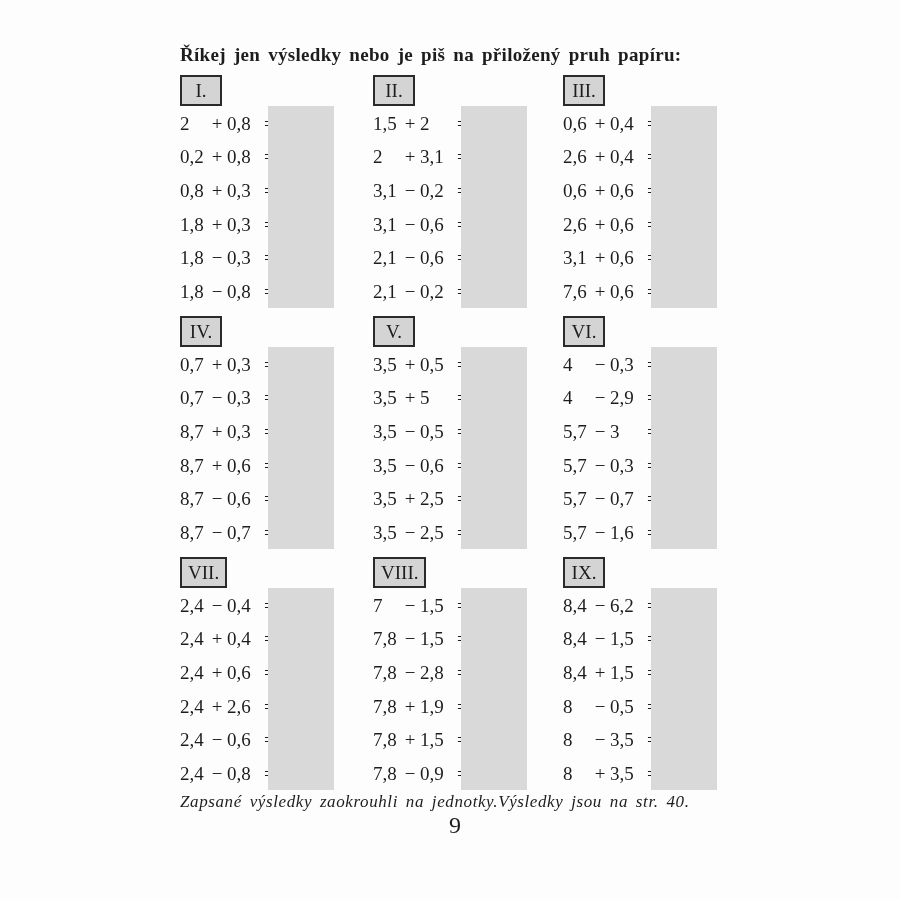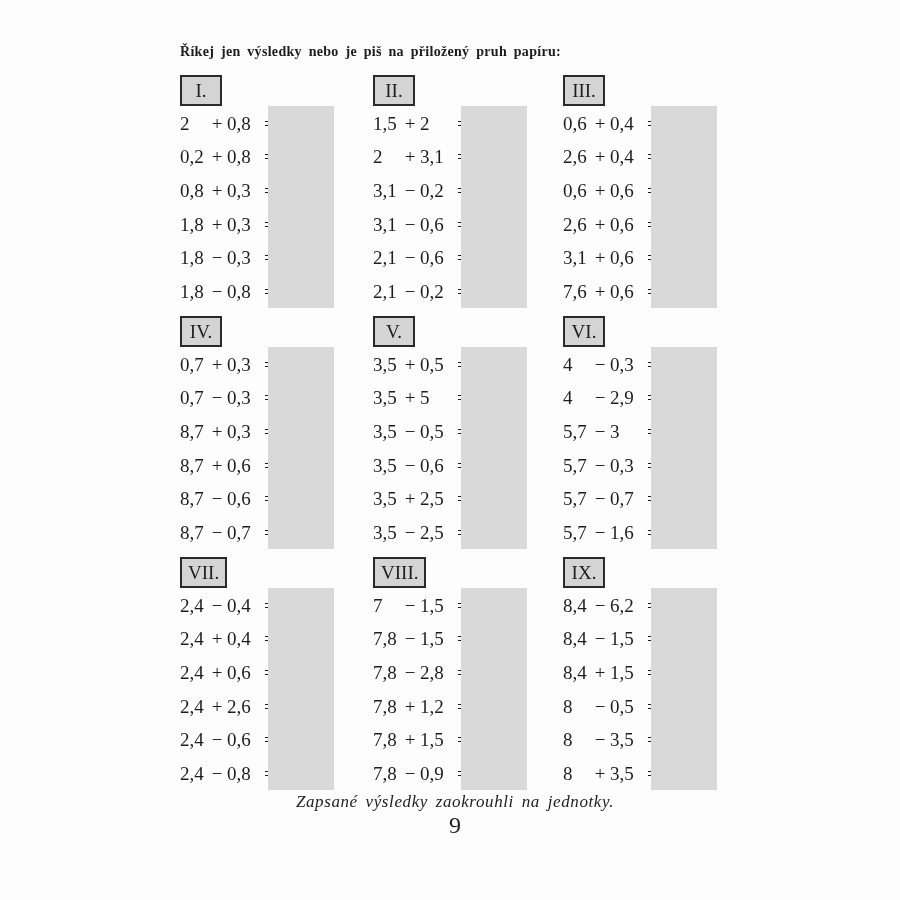--- a/index.html
+++ b/index.html
@@ -12,21 +12,21 @@
     position: relative;
     background: #fdfdfd;
     font-family: "Liberation Serif", serif;
     color: var(--ink, #1d1d1d);
     overflow: hidden;
   }
   .page-title {
     position: absolute;
     left: 180px;
     top: 44px;
-    font-size: 14px;
+    font-size: 19px;
     font-weight: bold;
     letter-spacing: 0.3px;
     word-spacing: 3px;
     white-space: nowrap;
   }
   .sections-grid {
     position: absolute;
     left: 180px;
     top: 75px;
     display: grid;
@@ -68,21 +68,21 @@
   .operand-a { text-align: left; }
   .operator  { text-align: center; }
   .operand-b { text-align: left; }
   .equals    { text-align: left; }
   .footer-row {
     position: absolute;
     left: 180px;
     top: 792px;
     width: 550px;
     display: flex;
-    justify-content: center;
+    justify-content: flex-start;
     font-style: italic;
     font-size: 17px;
     letter-spacing: 0.6px;
     word-spacing: 3px;
   }
   .page-number {
     position: absolute;
     left: 180px;
     top: 812px;
     width: 550px;
@@ -377,21 +377,21 @@
         </div>
         <div class="problem-row">
           <span class="operand-a">7,8</span>
           <span class="operator">−</span>
           <span class="operand-b">2,8</span>
           <span class="equals">=</span>
         </div>
         <div class="problem-row">
           <span class="operand-a">7,8</span>
           <span class="operator">+</span>
-          <span class="operand-b">1,2</span>
+          <span class="operand-b">1,9</span>
           <span class="equals">=</span>
         </div>
         <div class="problem-row">
           <span class="operand-a">7,8</span>
           <span class="operator">+</span>
           <span class="operand-b">1,5</span>
           <span class="equals">=</span>
         </div>
         <div class="problem-row">
           <span class="operand-a">7,8</span>
@@ -435,15 +435,16 @@
           <span class="operand-a">8</span>
           <span class="operator">+</span>
           <span class="operand-b">3,5</span>
           <span class="equals">=</span>
         </div>
       </div></div>
   </div>
 
 <div class="footer-row">
   <span>Zapsané výsledky zaokrouhli na jednotky.</span>
+  <span>Výsledky jsou na str. 40.</span>
 </div>
 
 <div class="page-number">9</div>
 
 </body></html>

